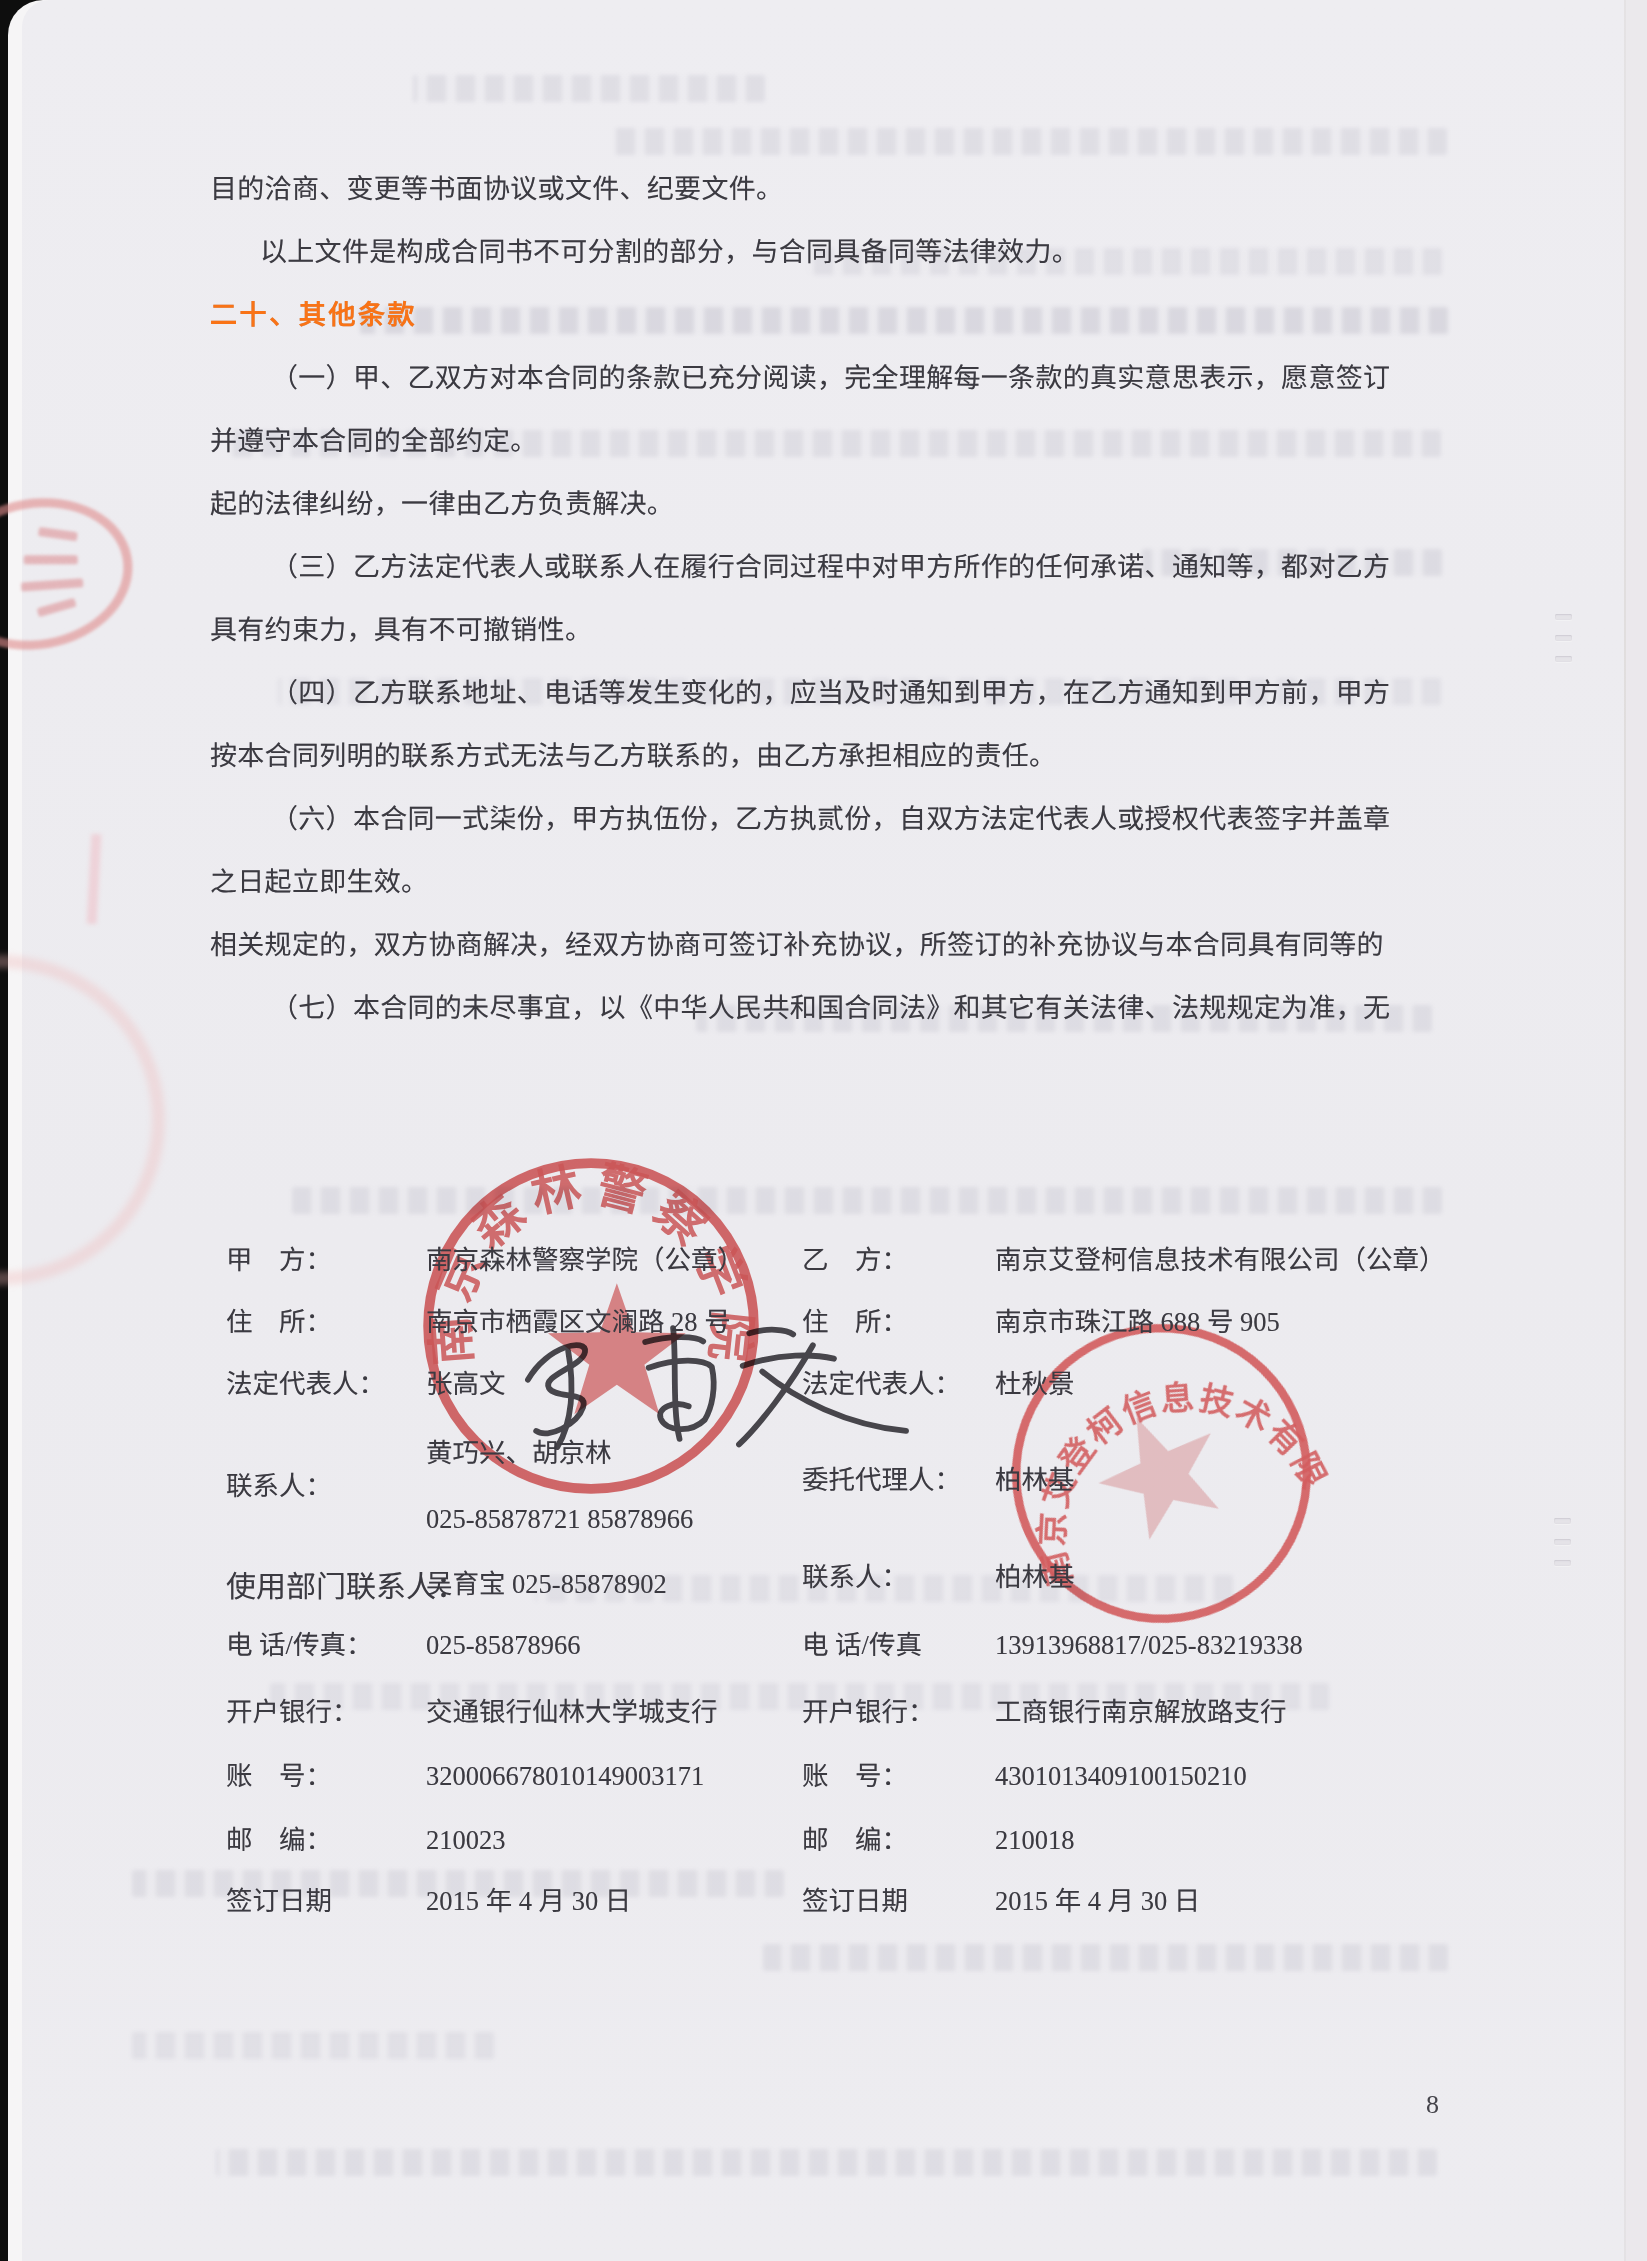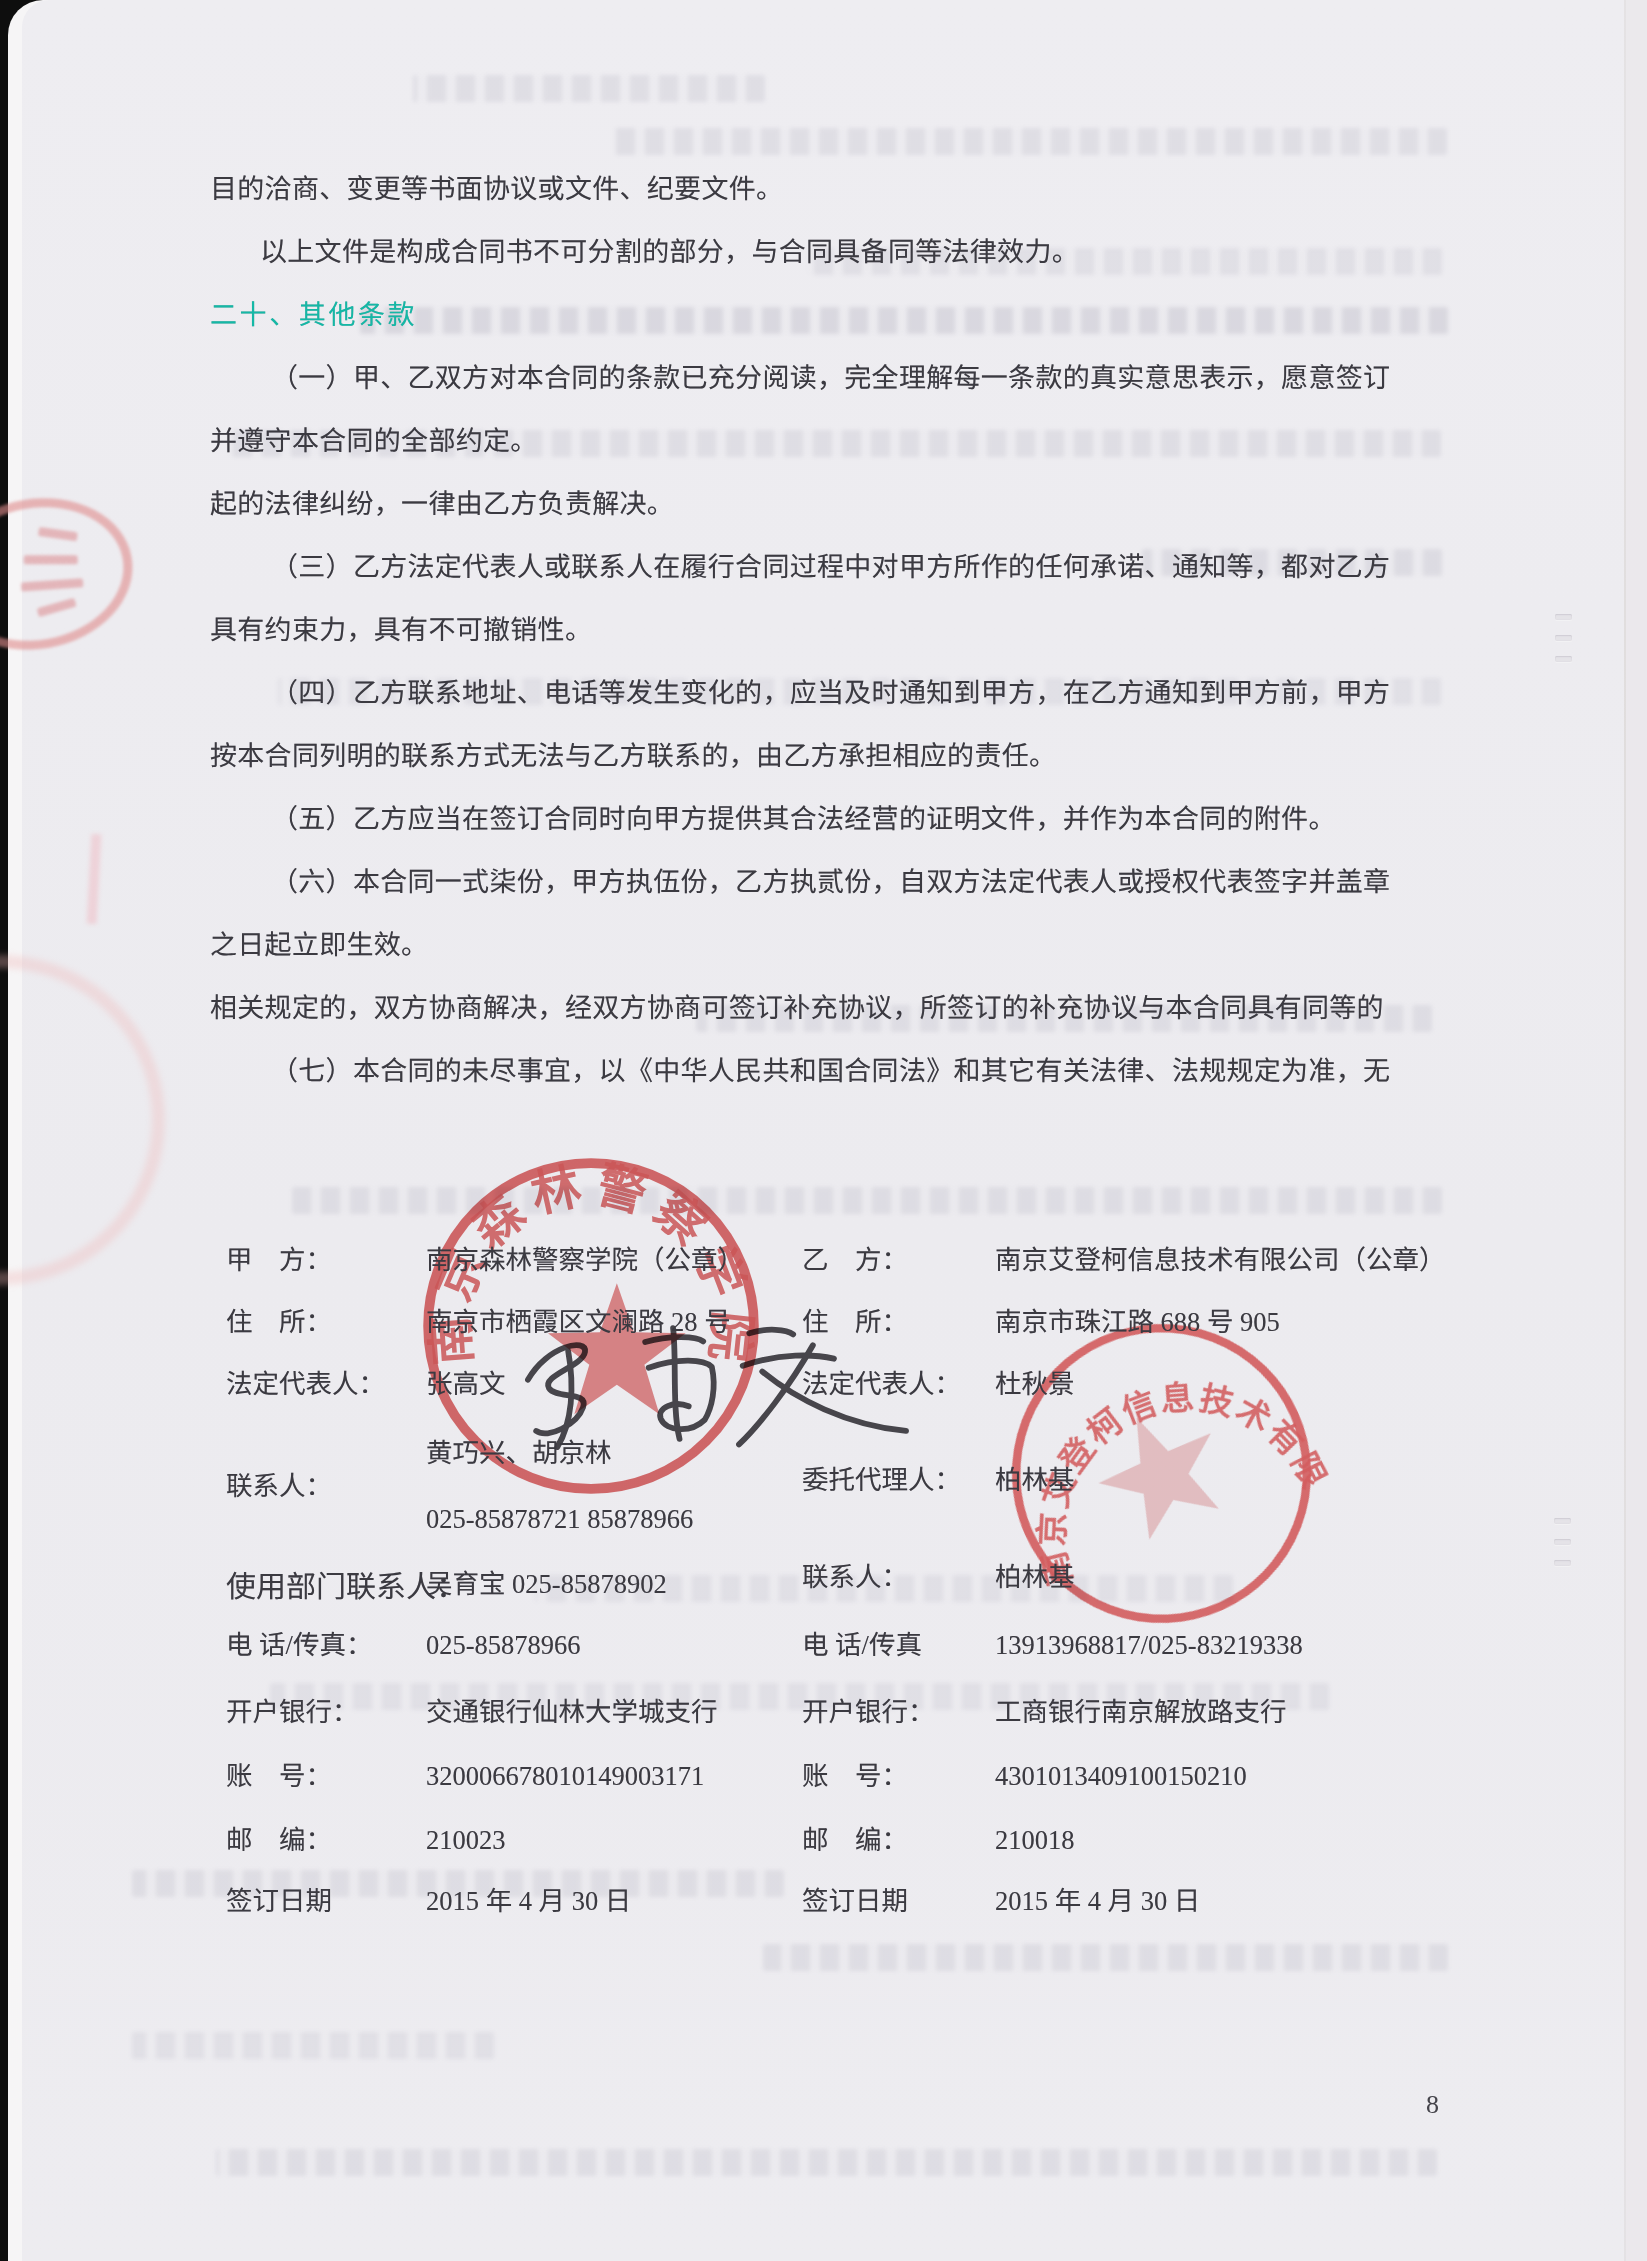--- a/index.html
+++ b/index.html
@@ -16,21 +16,21 @@
     background:#eae8eb; opacity:.9;}
   .crease{position:absolute; left:1624px; top:0; width:1.9px; height:2261px;
     background:linear-gradient(180deg,#d9d5d4,#cfc9c3 40%,#d9d5d6); opacity:.45;}
 
   
   .textflow{position:absolute; left:210px; top:158px; width:1217px;}
   .ln{height:63px; line-height:63px; font-size:27px; letter-spacing:0.3px;
     color:#3b3a41; white-space:nowrap; text-shadow:0 0 0.6px rgba(62,60,72,.35);}
   .ln.first{padding-left:61px;}
   .ln.hang{padding-left:50px;}
-  .ln.head{font-weight:normal; letter-spacing:2.6px; color:#14b8a6;}
+  .ln.head{font-weight:bold; letter-spacing:2.6px; color:#f97316;}
 
   
   .sig-row{position:absolute; height:30px; line-height:30px; font-size:26.5px;
     color:#3b3a41; white-space:nowrap; text-shadow:0 0 0.6px rgba(62,60,72,.35);}
   .sig-label{position:absolute; left:226px;}
   .sig-label.right{left:802px;}
   .sig-label.small{font-size:30px; top:2.6px;}
   .sig-value{position:absolute; left:426px;}
   .sig-value.right{left:995px;}
 
@@ -104,21 +104,20 @@
     <div class="ln cont">目的洽商、变更等书面协议或文件、纪要文件。</div>
     <div class="ln hang">以上文件是构成合同书不可分割的部分，与合同具备同等法律效力。</div>
     <div class="ln head">二十、其他条款</div>
     <div class="ln first">（一）甲、乙双方对本合同的条款已充分阅读，完全理解每一条款的真实意思表示，愿意签订</div>
     <div class="ln cont">并遵守本合同的全部约定。</div>
     <div class="ln cont">起的法律纠纷，一律由乙方负责解决。</div>
     <div class="ln first">（三）乙方法定代表人或联系人在履行合同过程中对甲方所作的任何承诺、通知等，都对乙方</div>
     <div class="ln cont">具有约束力，具有不可撤销性。</div>
     <div class="ln first">（四）乙方联系地址、电话等发生变化的，应当及时通知到甲方，在乙方通知到甲方前，甲方</div>
     <div class="ln cont">按本合同列明的联系方式无法与乙方联系的，由乙方承担相应的责任。</div>
-    <div class="ln first">（五）乙方应当在签订合同时向甲方提供其合法经营的证明文件，并作为本合同的附件。</div>
     <div class="ln first">（六）本合同一式柒份，甲方执伍份，乙方执贰份，自双方法定代表人或授权代表签字并盖章</div>
     <div class="ln cont">之日起立即生效。</div>
     <div class="ln cont">相关规定的，双方协商解决，经双方协商可签订补充协议，所签订的补充协议与本合同具有同等的</div>
     <div class="ln first">（七）本合同的未尽事宜，以《中华人民共和国合同法》和其它有关法律、法规规定为准，无</div>
   </div>
 
   <svg id="sealA" class="stamp" width="362" height="362" viewBox="0 0 560 560">
     <defs>
       <path id="arcA" d="M 101.5,345 A 190 190 0 1 1 458.5,345" fill="none"></path>
     </defs>

